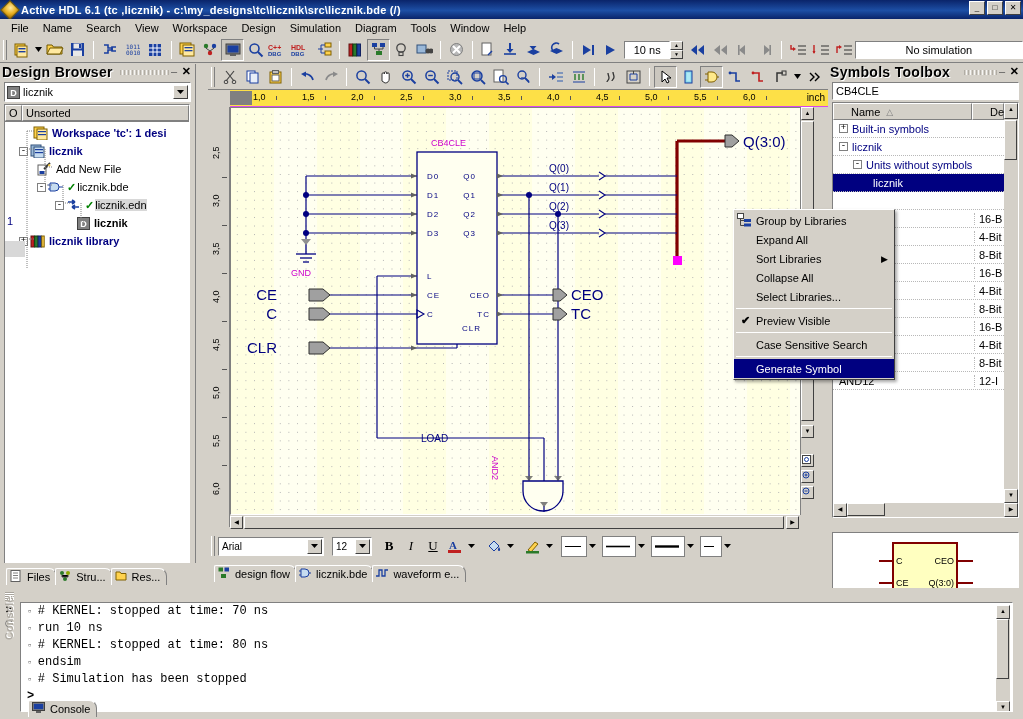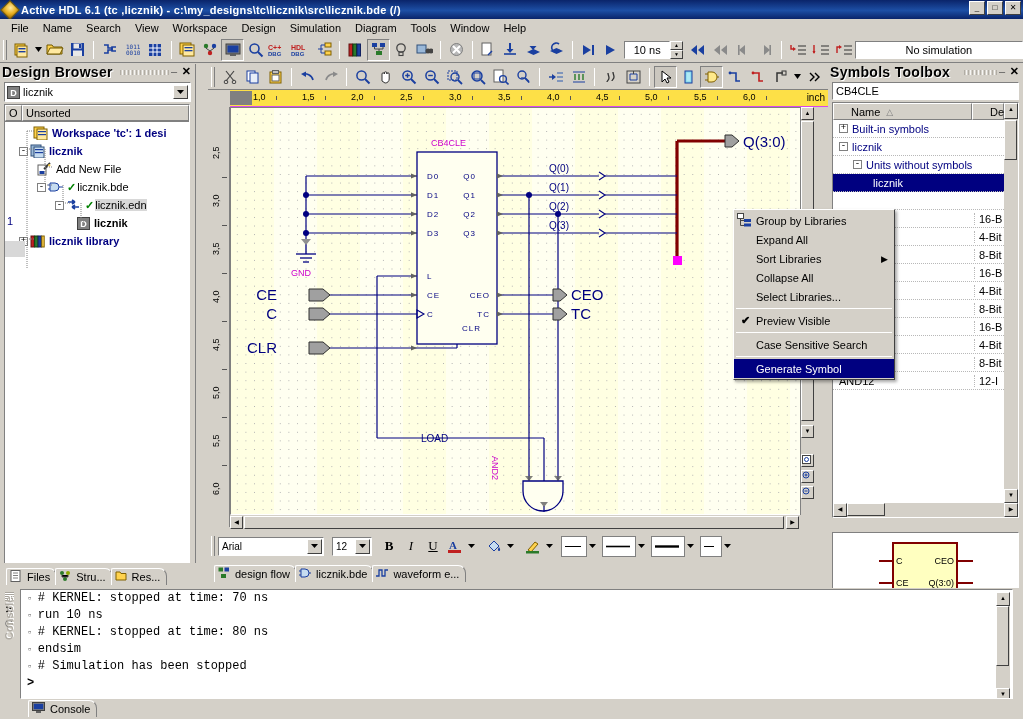--- a/index.html
+++ b/index.html
@@ -283,21 +283,21 @@
   }
   .console-side {
     position: absolute; left: 0; top: 0; width: 20px; height: 131px; background: #d4d0c8;
   }
   .console-side .vtext {
     position: absolute; left: 3px; top: 52px; font-size: 11px; color: #b0aca4;
     transform: rotate(-90deg); transform-origin: left top; white-space: nowrap;
     text-shadow: 1px 1px 0 #fff; font-weight:bold;
   }
   .console-body {
-    position: absolute; left: 20px; top: 1px; width: 993px; height: 110px;
+    position: absolute; left: 20px; top: 14px; width: 993px; height: 110px;
     background: #fff; border: 1px solid #808080; border-right-color:#fff;border-bottom-color:#fff;
     overflow: hidden;
   }
   .cline { font-family: "Liberation Mono", monospace; font-size: 12px; line-height: 16px; padding-left: 6px; color: #000; white-space: pre;}
   .cline .bullet { color: #555; font-size: 9px; }
   .console-scroll {
     position: absolute; right: 2px; top: 2px; width: 14px; height: 110px; background: #d4d0c8;
   }
   .console-tabs {
     position: absolute; left: 20px; bottom: 2px; height: 20px; display:flex; align-items:flex-end; padding-left: 8px;

